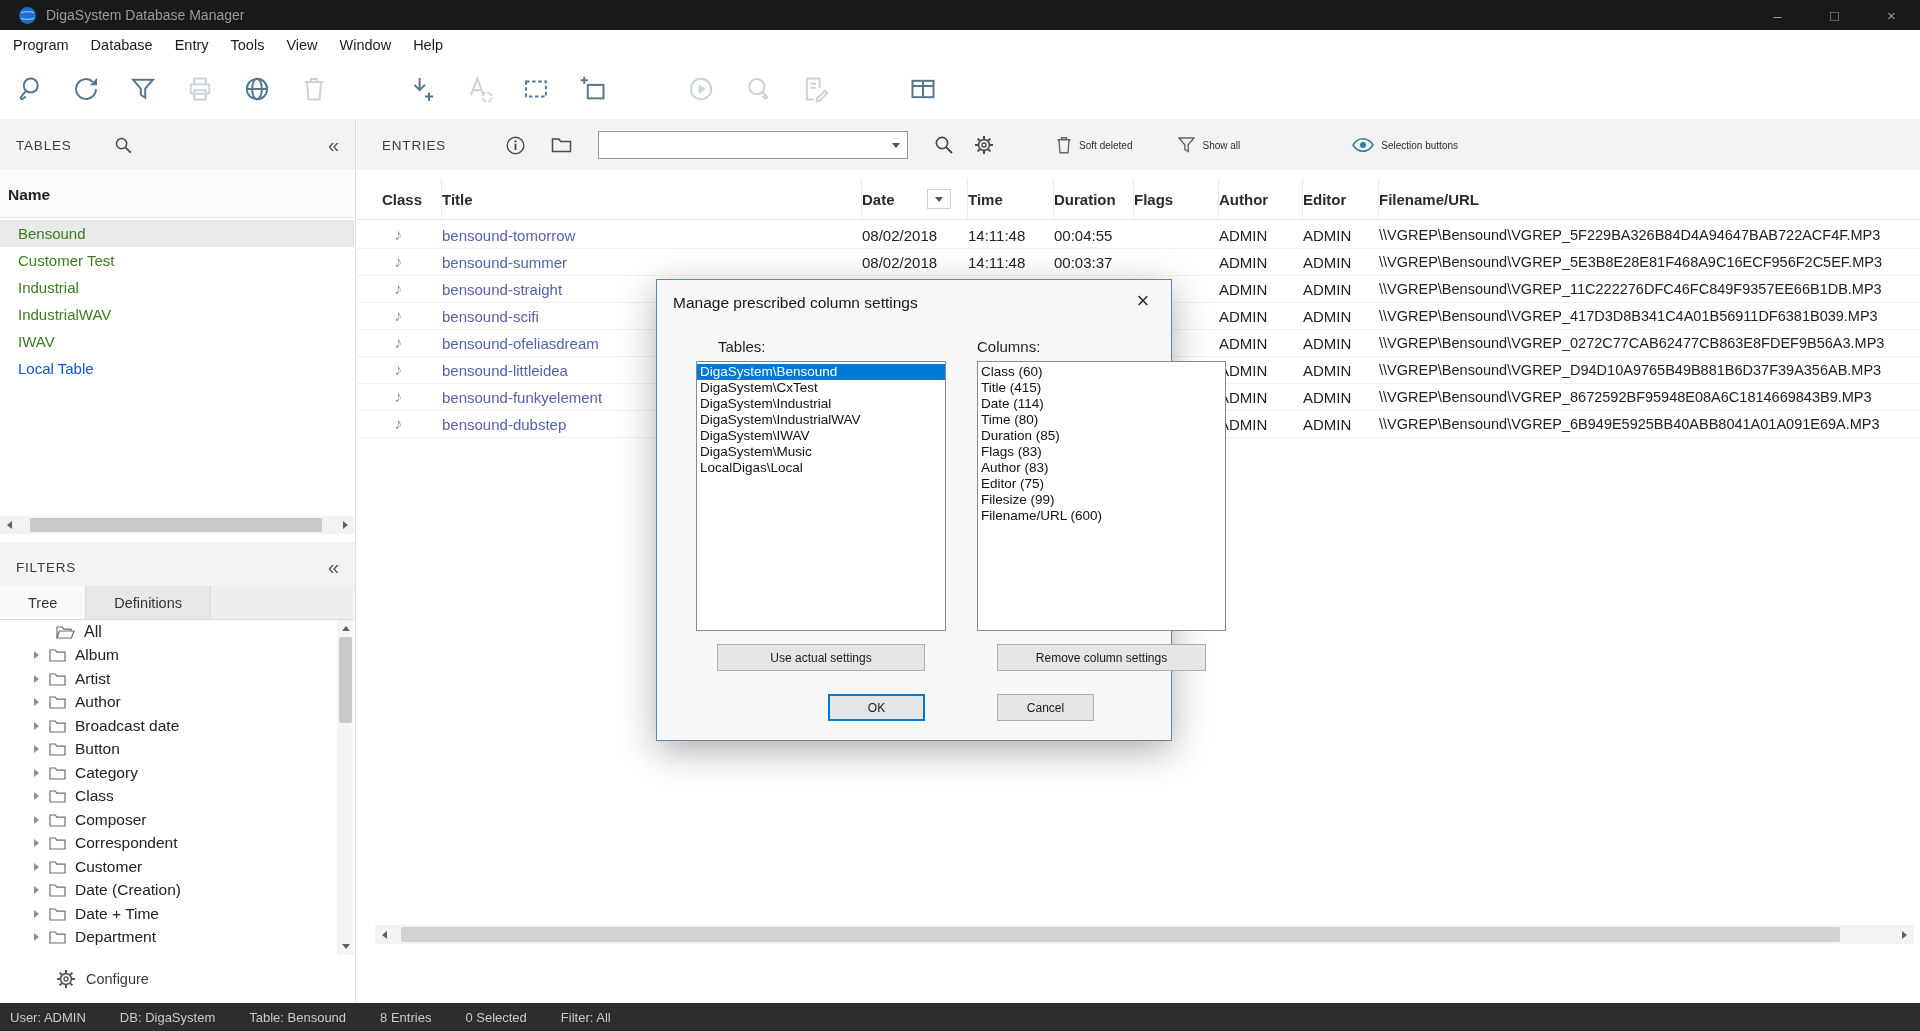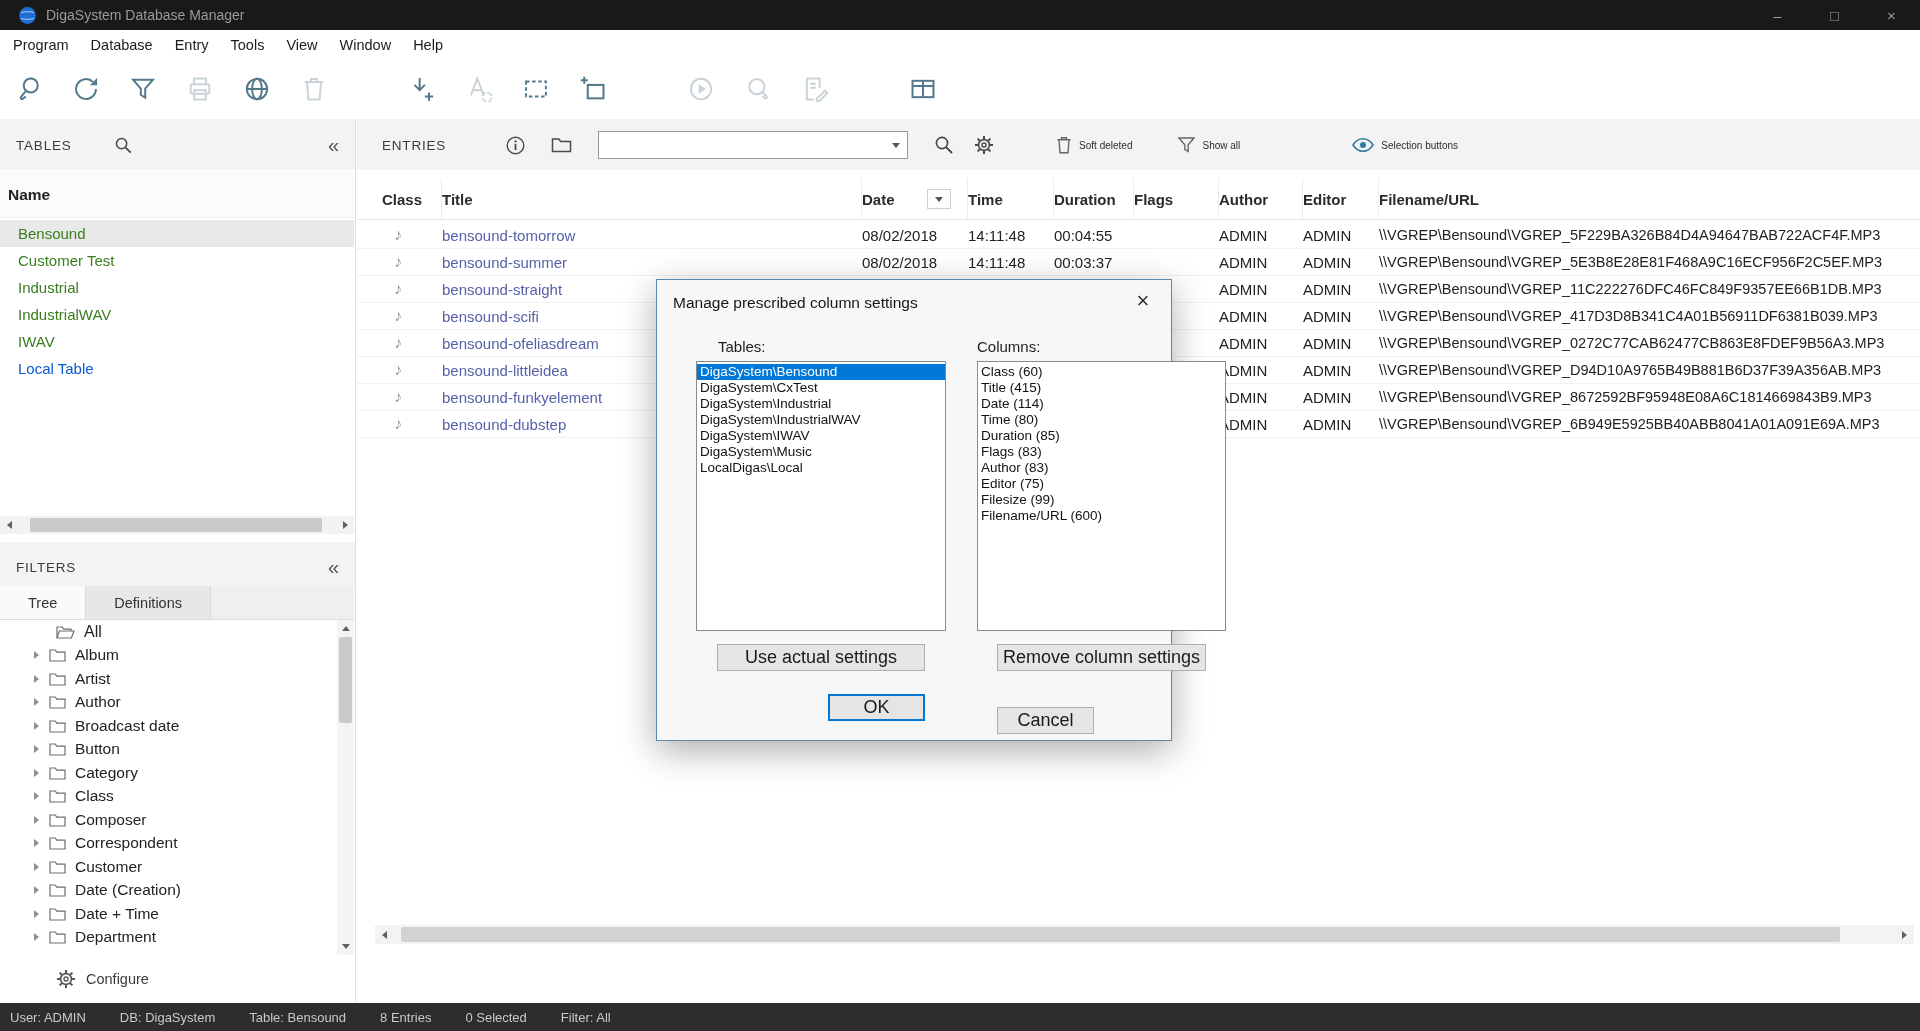--- a/index.html
+++ b/index.html
@@ -120,25 +120,25 @@
 .dlg-title{margin-left:16px;font-size:15.5px;color:#161616;}
 .dlg-close{position:absolute;right:4px;top:2px;width:48px;height:38px;display:flex;align-items:center;justify-content:center;font-size:22px;color:#333;}
 .dlg-label{position:absolute;font-size:15px;color:#1e1e1e;}
 .lbl-tables{left:61px;top:58px;}
 .lbl-cols{left:320px;top:58px;}
 .listbox{position:absolute;top:81px;height:270px;background:#fff;border:1px solid #8a8a8a;overflow:hidden;padding-top:2px;}
 .lb-tables{left:39px;width:250px;}
 .lb-cols{left:320px;width:249px;}
 .lb-item{height:16px;line-height:16px;font-size:13.5px;padding-left:3px;color:#111;white-space:nowrap;}
 .lb-selected{background:#0078d7;color:#fff;}
-.dbtn{position:absolute;height:27px;background:#e5e5e5;border:1px solid #aeaeae;font-family:inherit;font-size:18px;color:#1a1a1a;}
+.dbtn{position:absolute;height:27px;background:#e5e5e5;border:1px solid #aeaeae;font-family:inherit;font-size:12px;color:#1a1a1a;}
 .btn-use{left:60px;top:364px;width:208px;}
 .btn-remove{left:340px;top:364px;width:209px;}
 .btn-ok{left:171px;top:414px;width:97px;border:1px solid #0078d7;box-shadow:inset 0 0 0 1px #0078d7;}
-.btn-cancel{left:340px;top:427px;width:97px;}
+.btn-cancel{left:340px;top:414px;width:97px;}
 </style>
 </head>
 <body>
 
 <div class="titlebar">
   <span class="app-icon">
     <svg width="19" height="19" viewBox="0 0 19 19">
         <circle cx="9.5" cy="9.5" r="8.4" fill="#1e6fd0"></circle>
         <path d="M3 6.6c4.2-1.3 8.8-1.3 13 0M3 12.4c4.2 1.3 8.8 1.3 13 0" stroke="#8ab8f0" stroke-width="1.1" fill="none"></path>
       </svg>

